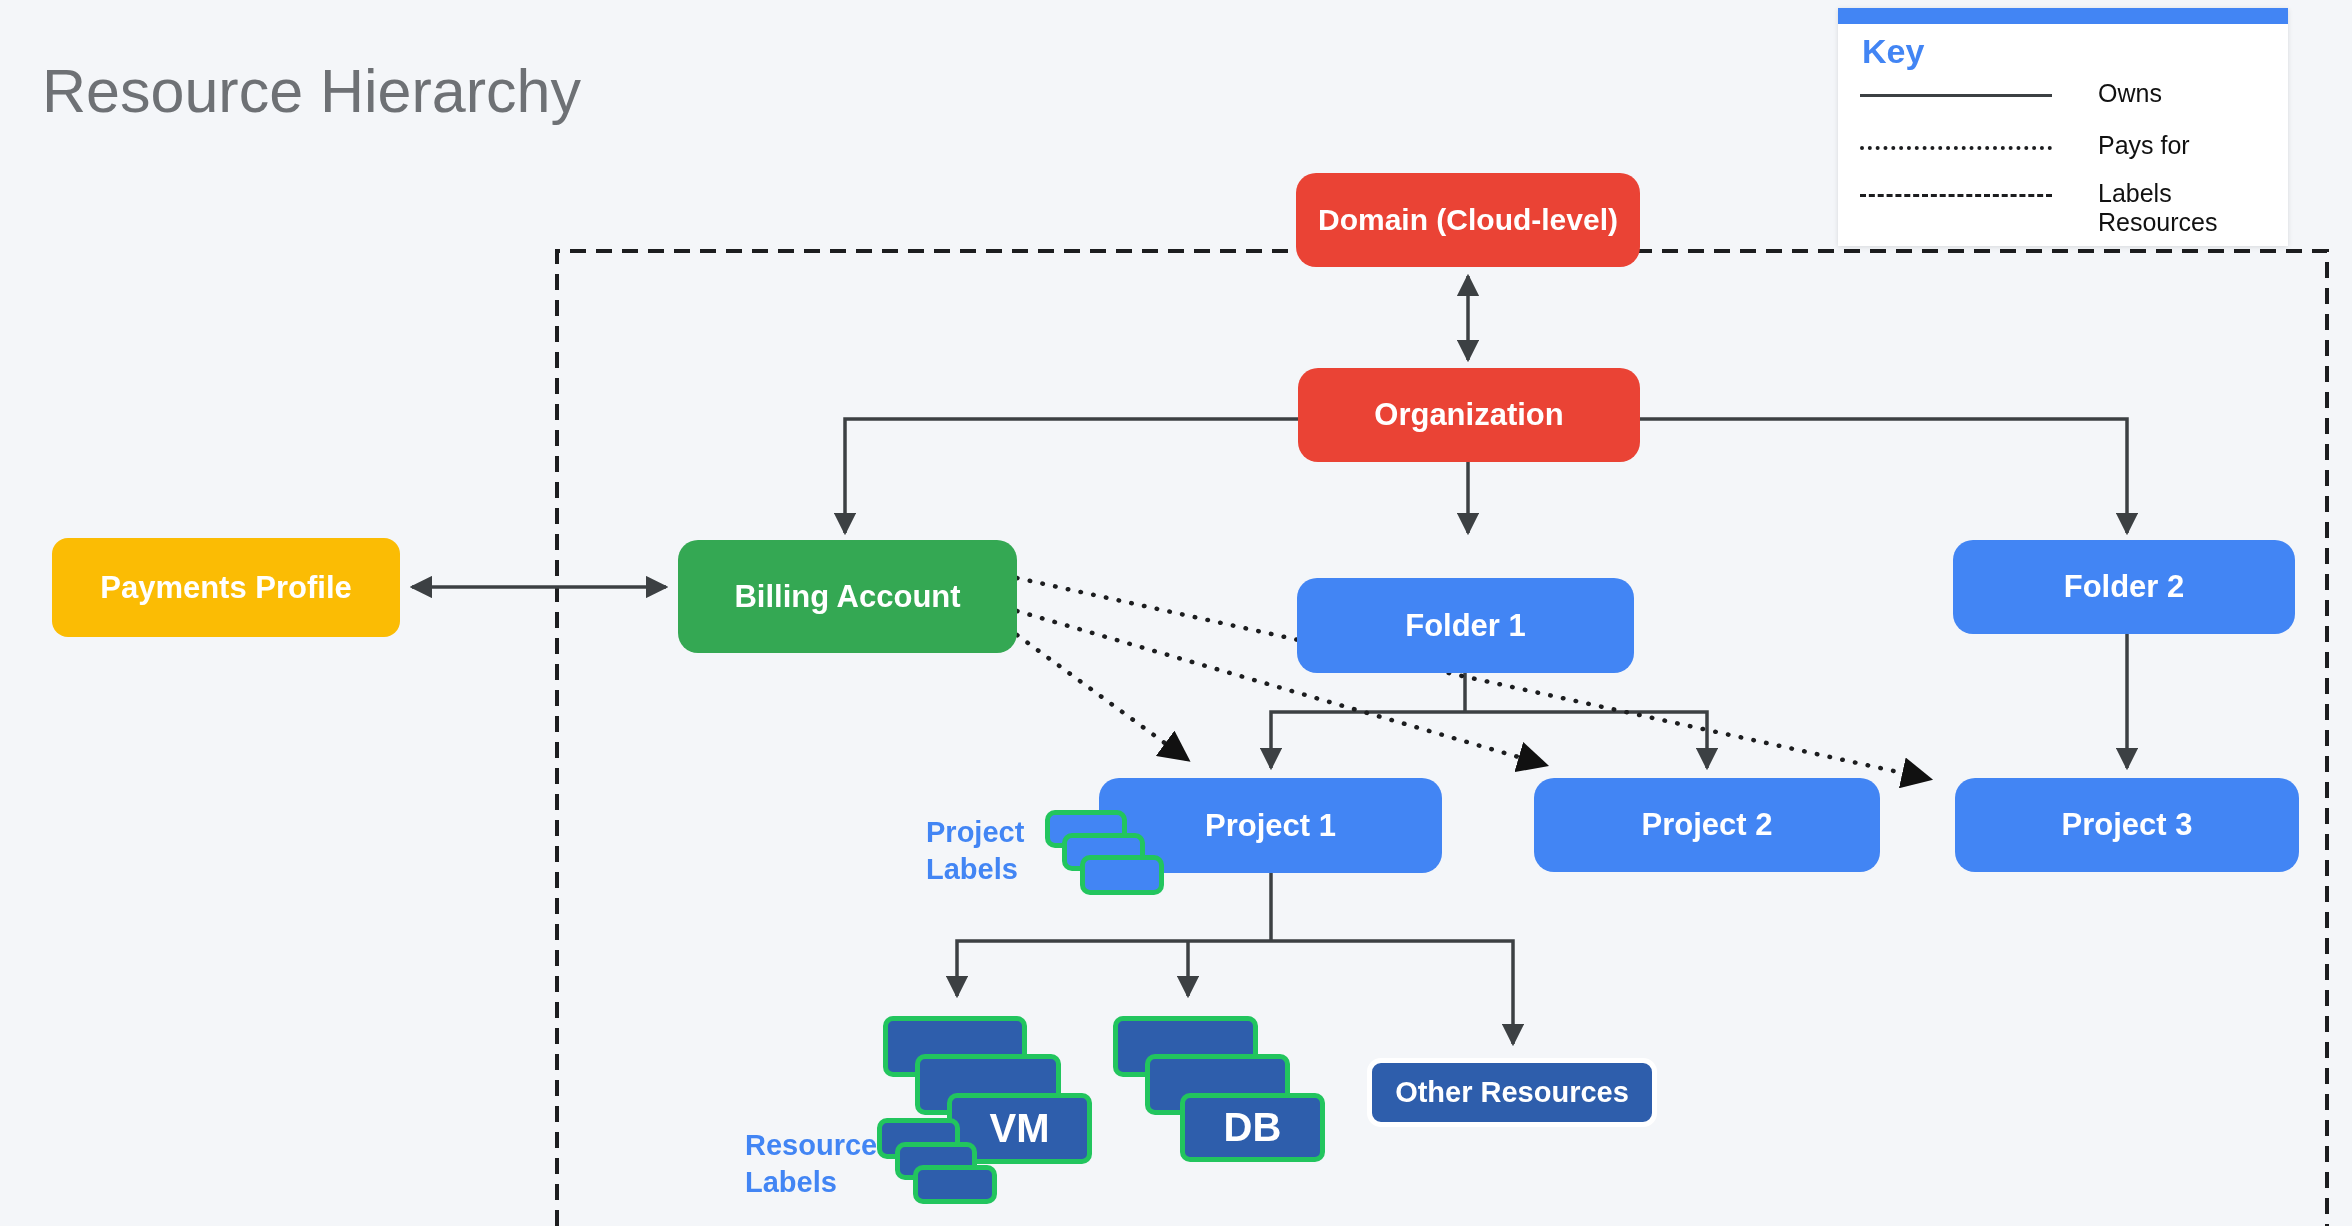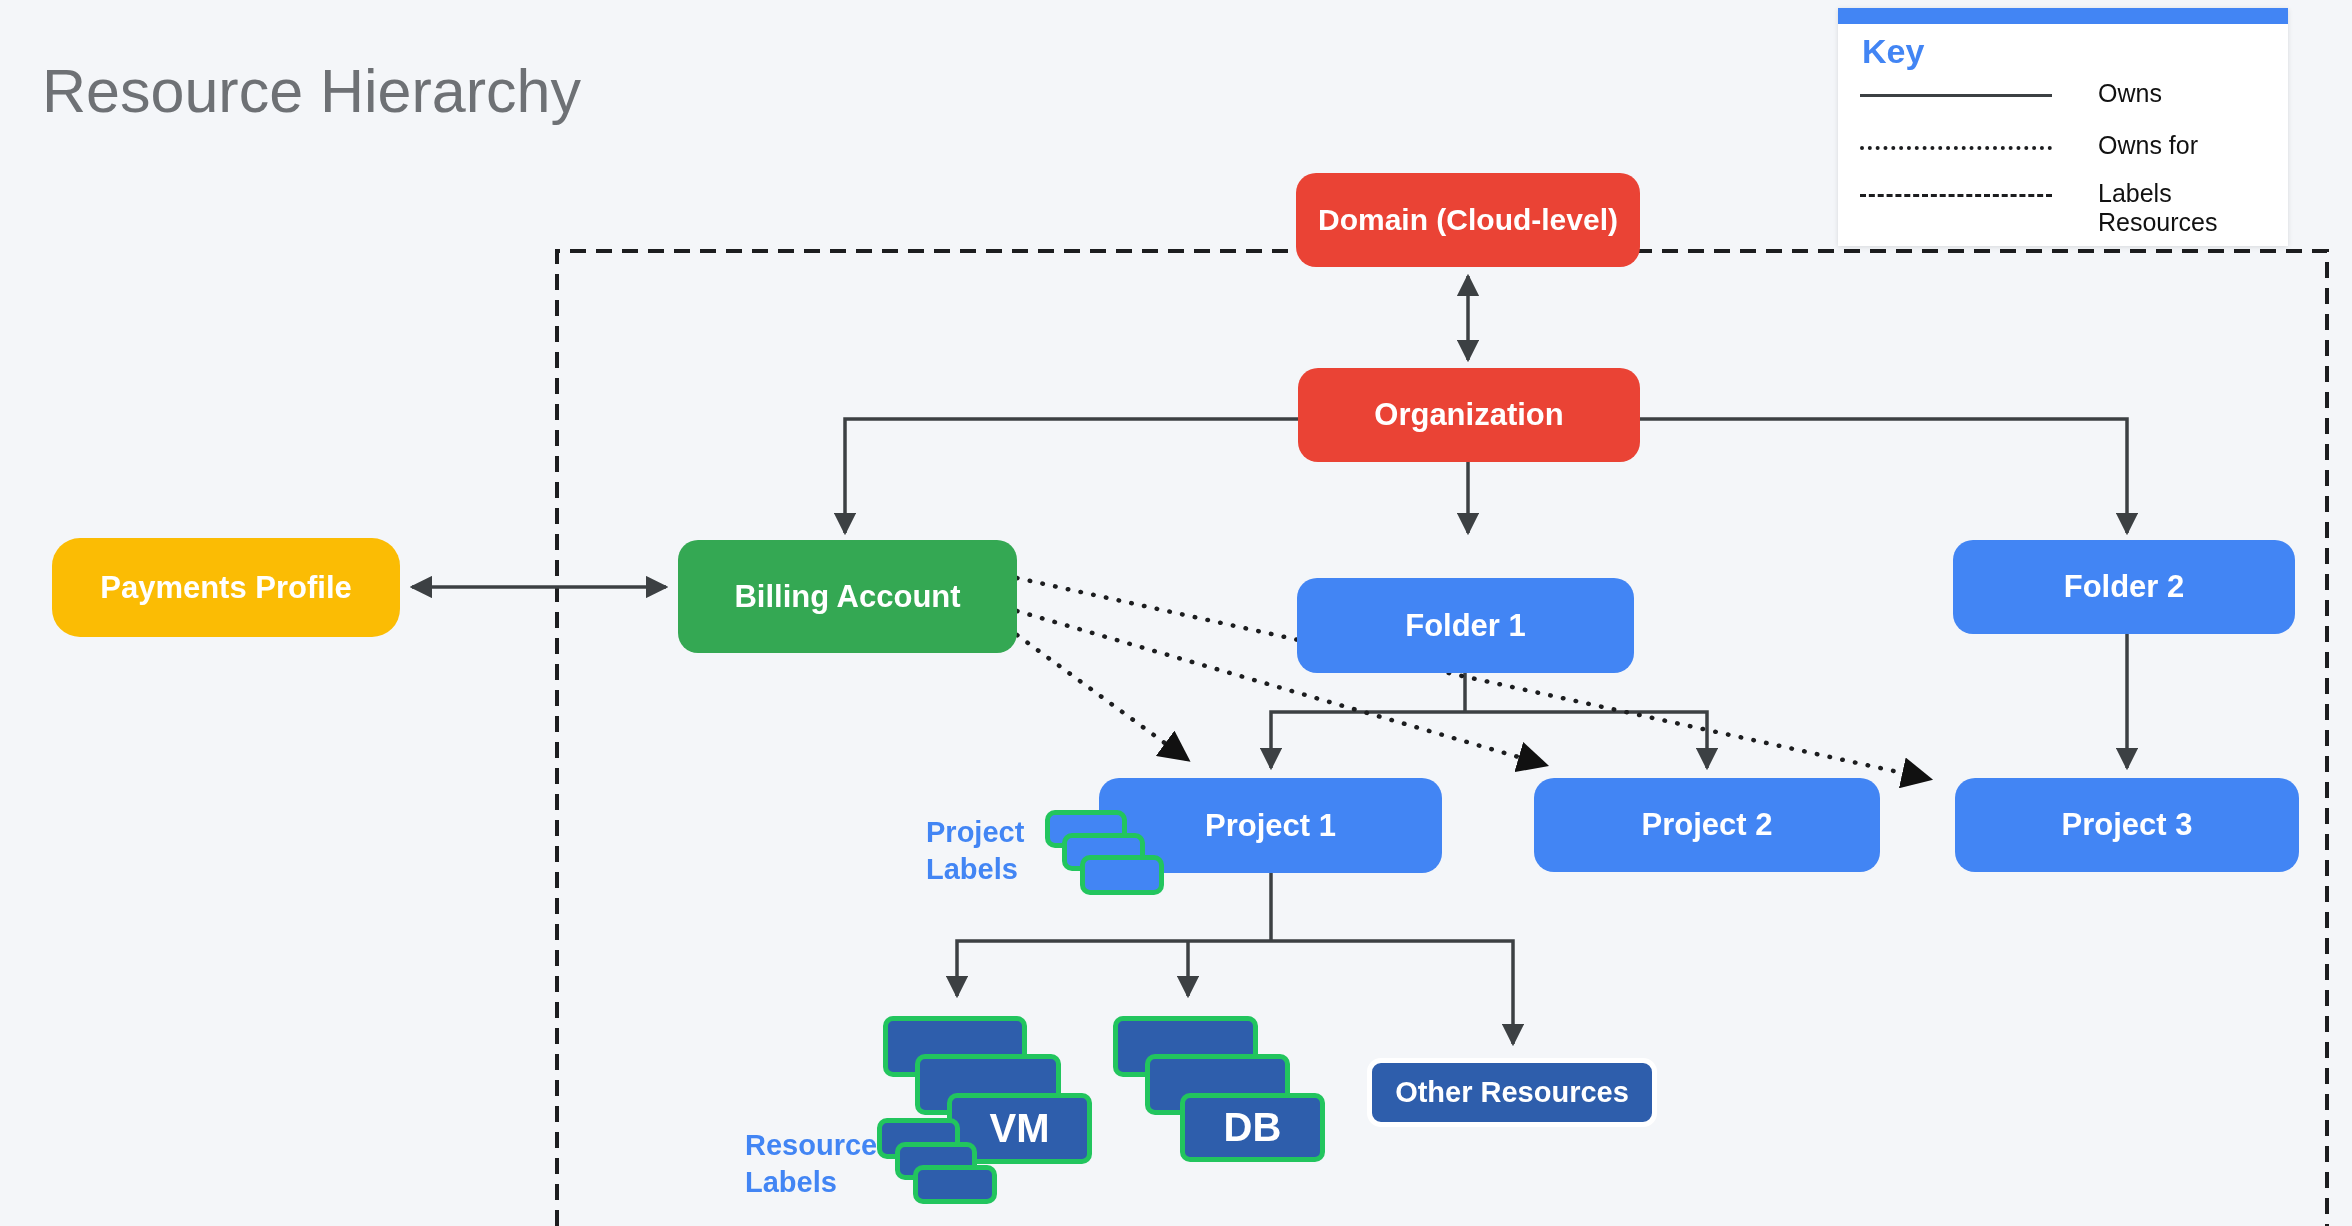--- a/index.html
+++ b/index.html
@@ -26,21 +26,21 @@
     font-size:61px;font-weight:400;color:var(--title-gray);letter-spacing:0px;white-space:nowrap;
   }
 
   .node{
     position:absolute;z-index:2;display:flex;align-items:center;justify-content:center;
     color:#fff;font-weight:700;font-size:31px;border-radius:20px;white-space:nowrap;text-align:center;
   }
   .node.red{background:var(--red);}
   .node.blue{background:var(--blue);}
   .node.green{background:var(--green);}
-  .node.yellow{background:var(--yellow);border-radius:28px;text-align:center;}
+  .node.yellow{background:var(--yellow);border-radius:16px;text-align:center;}
   .node.darkblue{background:var(--dark-blue);border:5px solid #fff;border-radius:14px;font-size:29px;}
 
   .card{
     position:absolute;z-index:3;background:var(--blue);
     border:5px solid #22c55e;border-radius:10px;
     display:flex;align-items:center;justify-content:center;
     color:#fff;font-weight:700;font-size:40px;
   }
   .card.dark{background:var(--dark-blue);}
 
@@ -105,21 +105,21 @@
 
   <div class="page-title">Resource Hierarchy</div>
 
   <div class="key-panel">
     <div class="key-topbar"></div>
     <div class="key-title">Key</div>
     <div class="key-line solid"></div>
     <div class="key-line dotted"></div>
     <div class="key-line dashed"></div>
     <div class="key-label l0">Owns</div>
-    <div class="key-label l1">Owns for</div>
+    <div class="key-label l1">Pays for</div>
     <div class="key-label l2">Labels Resources</div>
   </div>
 
   <div class="node red" style="left:1298px;top:368px;width:342px;height:94px;">Organization</div>
   <div class="node red" style="left:1296px;top:173px;width:344px;height:94px;font-size:30px;">Domain (Cloud-level)</div>
   <div class="node yellow" style="left:52px;top:538px;width:348px;height:99px;">Payments Profile</div>
   <div class="node green" style="left:678px;top:540px;width:339px;height:113px;">Billing Account</div>
   <div class="node blue" style="left:1297px;top:540px;width:337px;height:95px;margin-top:38px;">Folder 1</div>
   <div class="node blue" style="left:1953px;top:540px;width:342px;height:94px;">Folder 2</div>
   <div class="node blue" style="left:1099px;top:778px;width:343px;height:95px;">Project 1</div>

